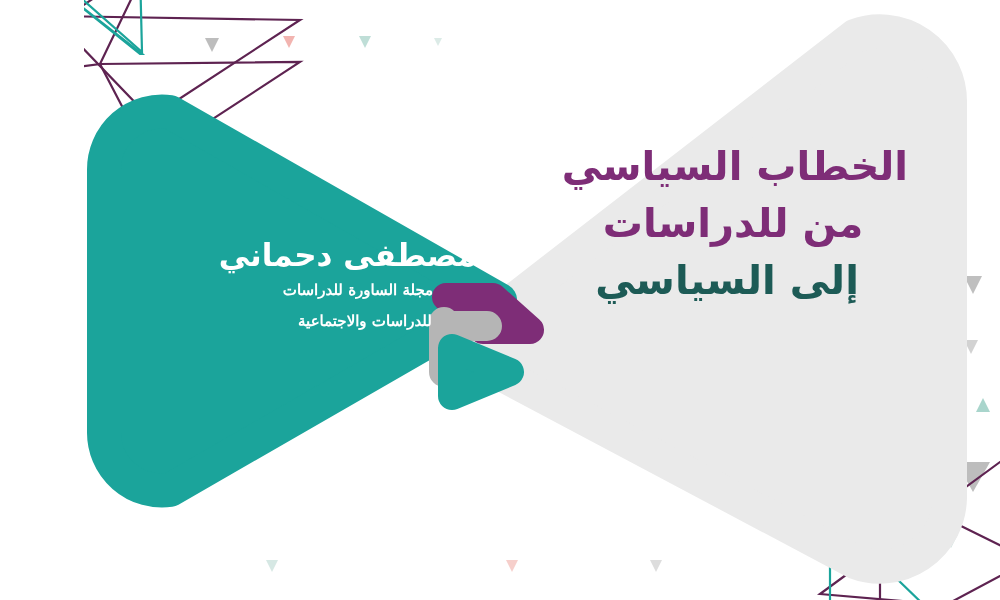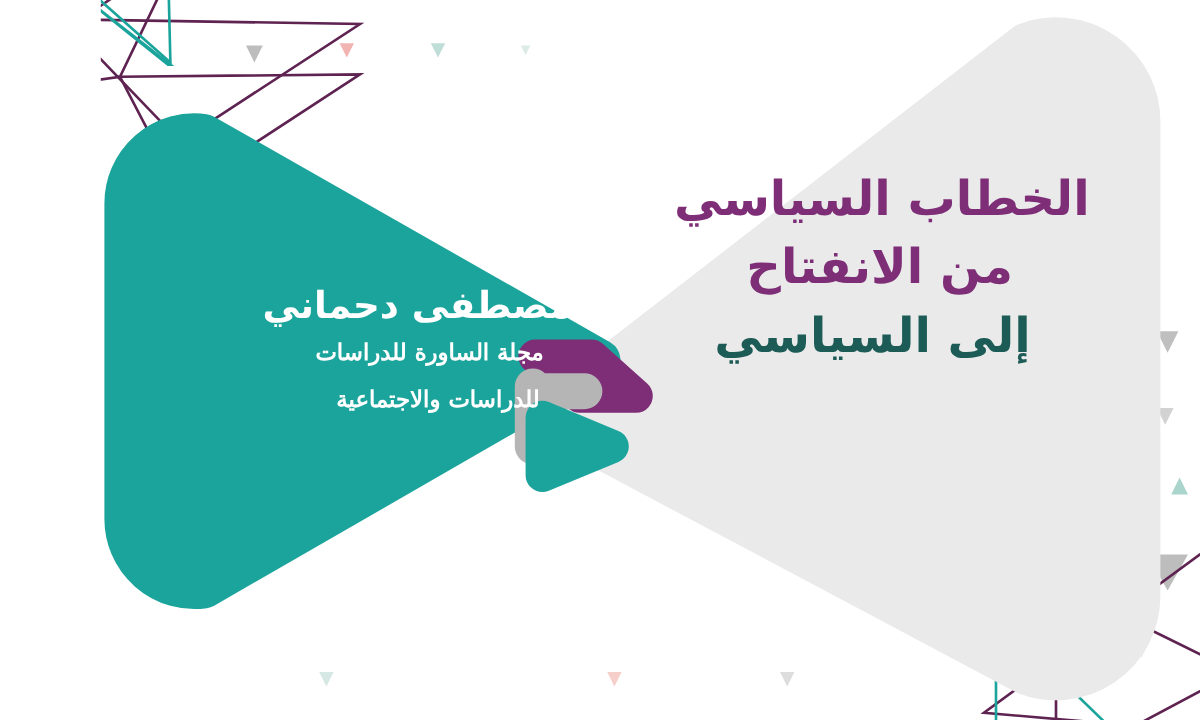--- a/index.html
+++ b/index.html
@@ -66,21 +66,21 @@
     font-weight: bold;
     font-size: 31px;
     line-height: 1.25;
     white-space: nowrap;
     color: #ffffff;
     text-align: center;
   }
   .journal-line {
     font-family: "DejaVu Serif", "Liberation Serif", serif;
     font-weight: bold;
-    font-size: 19px;
+    font-size: 15px;
     line-height: 2.05;
     white-space: nowrap;
     color: #ffffff;
     text-align: center;
   }
   #journal-line-1 { padding-right: 18px; }
   #journal-line-2 { padding-right: 4px; }
 </style>
 </head>
 <body>
@@ -208,21 +208,21 @@
 
     <g>
       <path d="M 452 348
                L 452 396
                L 510 372 Z" fill="#1ba49b" stroke="#1ba49b" stroke-width="28" stroke-linejoin="round" stroke-linecap="round"></path>
     </g>
   </svg>
 
   <div class="text-block" id="title-block">
     <div class="title-line tl-purple" id="title-line-1">الخطاب السياسي</div>
-    <div class="title-line tl-purple" id="title-line-3">من الانفتاح</div>
+    <div class="title-line tl-purple" id="title-line-3">من للدراسات</div>
     <div class="title-line tl-teal" id="title-line-4">إلى السياسي</div>
   </div>
 
   <div class="text-block" id="author-block">
     <div id="author-name">د. مصطفى دحماني</div>
     <div class="journal-line" id="journal-line-1">مجلة الساورة للدراسات</div>
     <div class="journal-line" id="journal-line-2">للدراسات والاجتماعية</div>
   </div>
 
 </div>

